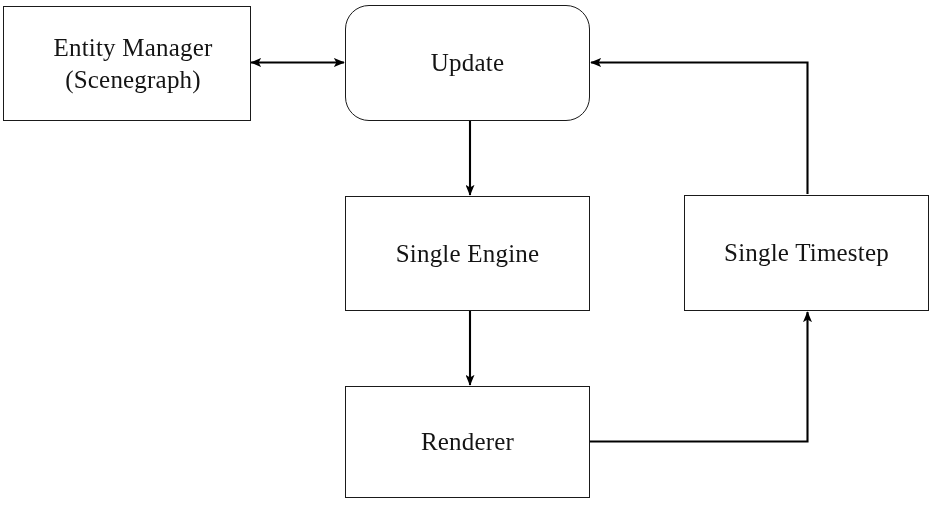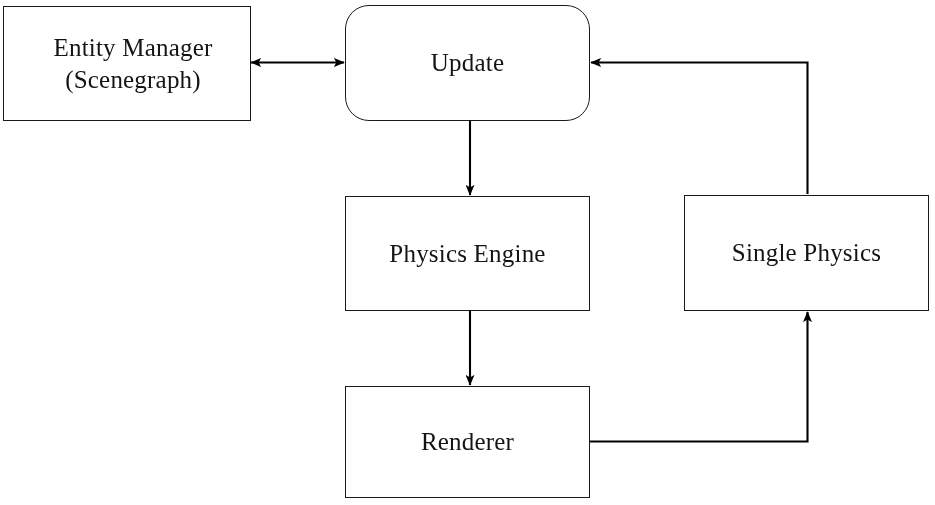--- a/index.html
+++ b/index.html
@@ -77,24 +77,24 @@
   <div class="node-box" id="node-entity-manager">
     <span class="node-label">Entity Manager
 (Scenegraph)</span>
   </div>
 
   <div class="node-box" id="node-update">
     <span class="node-label">Update</span>
   </div>
 
   <div class="node-box" id="node-physics-engine">
-    <span class="node-label">Physics Engine</span>
+    <span class="node-label">Single Engine</span>
   </div>
 
   <div class="node-box" id="node-renderer">
     <span class="node-label">Renderer</span>
   </div>
 
   <div class="node-box" id="node-single-timestep">
-    <span class="node-label">Single Physics</span>
+    <span class="node-label">Single Timestep</span>
   </div>
 
 </div>
 
 </body></html>

